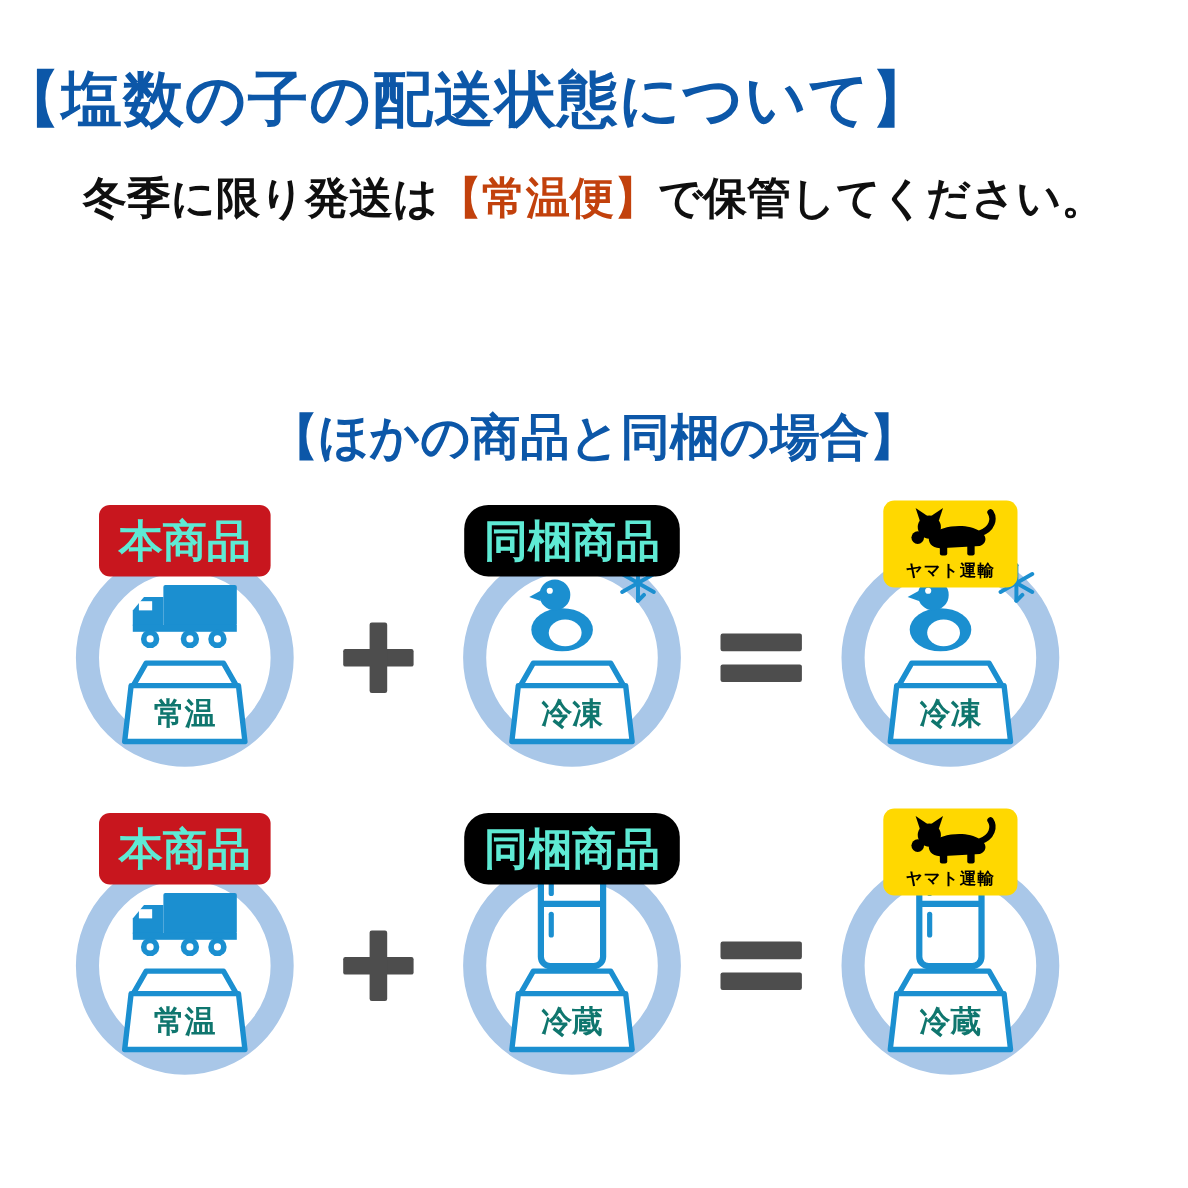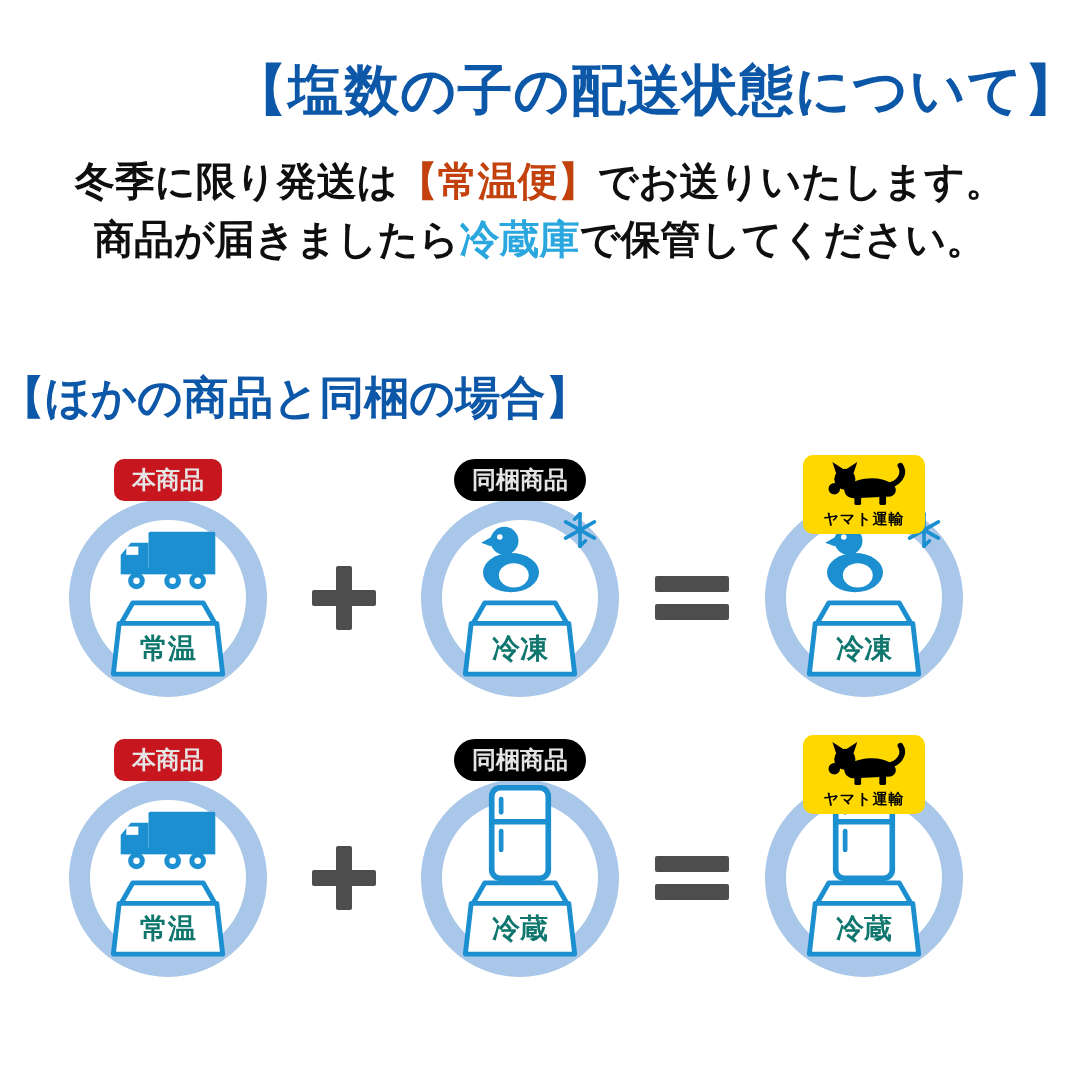--- a/index.html
+++ b/index.html
@@ -4,46 +4,46 @@
 <style>
   * { margin:0; padding:0; box-sizing:border-box; }
   html,body { background:#ffffff; }
   .page {
     position:relative; width:1080px; height:1080px; background:#ffffff;
     overflow:hidden;
     font-family:"DejaVu Sans","Liberation Sans",sans-serif;
   }
   .title {
     position:absolute; top:54px; left:0; width:100%;
-    text-align:right; font-size:55px; font-weight:800;
+    text-align:left; font-size:55px; font-weight:800;
     color:#0c57a8; letter-spacing:1px;
   }
   .intro {
     position:absolute; top:152px; left:0; width:100%;
     text-align:center; font-size:40px; font-weight:800;
     color:#0f0f0f; line-height:1.45;
   }
   .intro p { white-space:nowrap; }
   .hl-red  { color:#c2410c;margin-top:41px; }
   .hl-cyan { color:#2aa7de; }
   .subtitle {
     position:absolute; top:368px; left:0; width:100%;
-    font-size:45px; font-weight:800; color:#0c57a8;
+    text-align:center; font-size:45px; font-weight:800; color:#0c57a8;
   }
 
   
   .cell { position:absolute; width:214px; height:310px; }
   .ring {
     position:absolute; top:44px; left:50%; transform:translateX(-50%);
     width:198px; height:198px; border:21px solid #a9c7e8;
     border-radius:50%; background:#ffffff;
   }
   .badge {
     position:absolute; top:4px; left:50%; transform:translateX(-50%);
-    z-index:6; color:#e5e5e5; font-weight:800; font-size:24px;
+    z-index:6; color:#5eead4; font-weight:800; font-size:40px;
     padding:5px 18px; white-space:nowrap;
   }
   .badge-red   { background:#c8161e; border-radius:10px; }
   .badge-black { background:#000000; border-radius:22px; }
 
   
   .truck   { position:absolute; top:8px;  left:50%; transform:translateX(-50%); width:102px; }
   .penguin { position:absolute; top:4px;  left:44%; transform:translateX(-50%); width:84px; }
   .snowflake { position:absolute; top:-8px; right:0px; width:36px; }
   .fridge  { position:absolute; top:-16px; left:50%; transform:translateX(-50%); width:66px; }
@@ -95,22 +95,21 @@
   .r2 .op-eq   { left:655px; top:854px; }
 </style>
 </head>
 <body>
 
 <div class="page">
 
   <h1 class="title">【塩数の子の配送状態について】</h1>
 
   <div class="intro">
-    <p><span>冬季に限り発送は</span><span class="hl-red">【常温便】</span><span>でお送りいたします。</span></p>
-    <p><span>商品が届きましたら</span><span class="hl-cyan">冷蔵庫</span><span>で保管してください。</span></p>
+    <p><span>冬季に限り発送は</span><span class="hl-red">【常温便】</span><span>で保管してください。</span></p>
   </div>
 
   <h2 class="subtitle">【ほかの商品と同梱の場合】</h2>
 
   <div class="r1">
 
     <div class="cell c1">
       <div class="badge badge-red">本商品</div>
       <div class="ring">
         <svg class="truck" viewBox="0 0 110 70">

